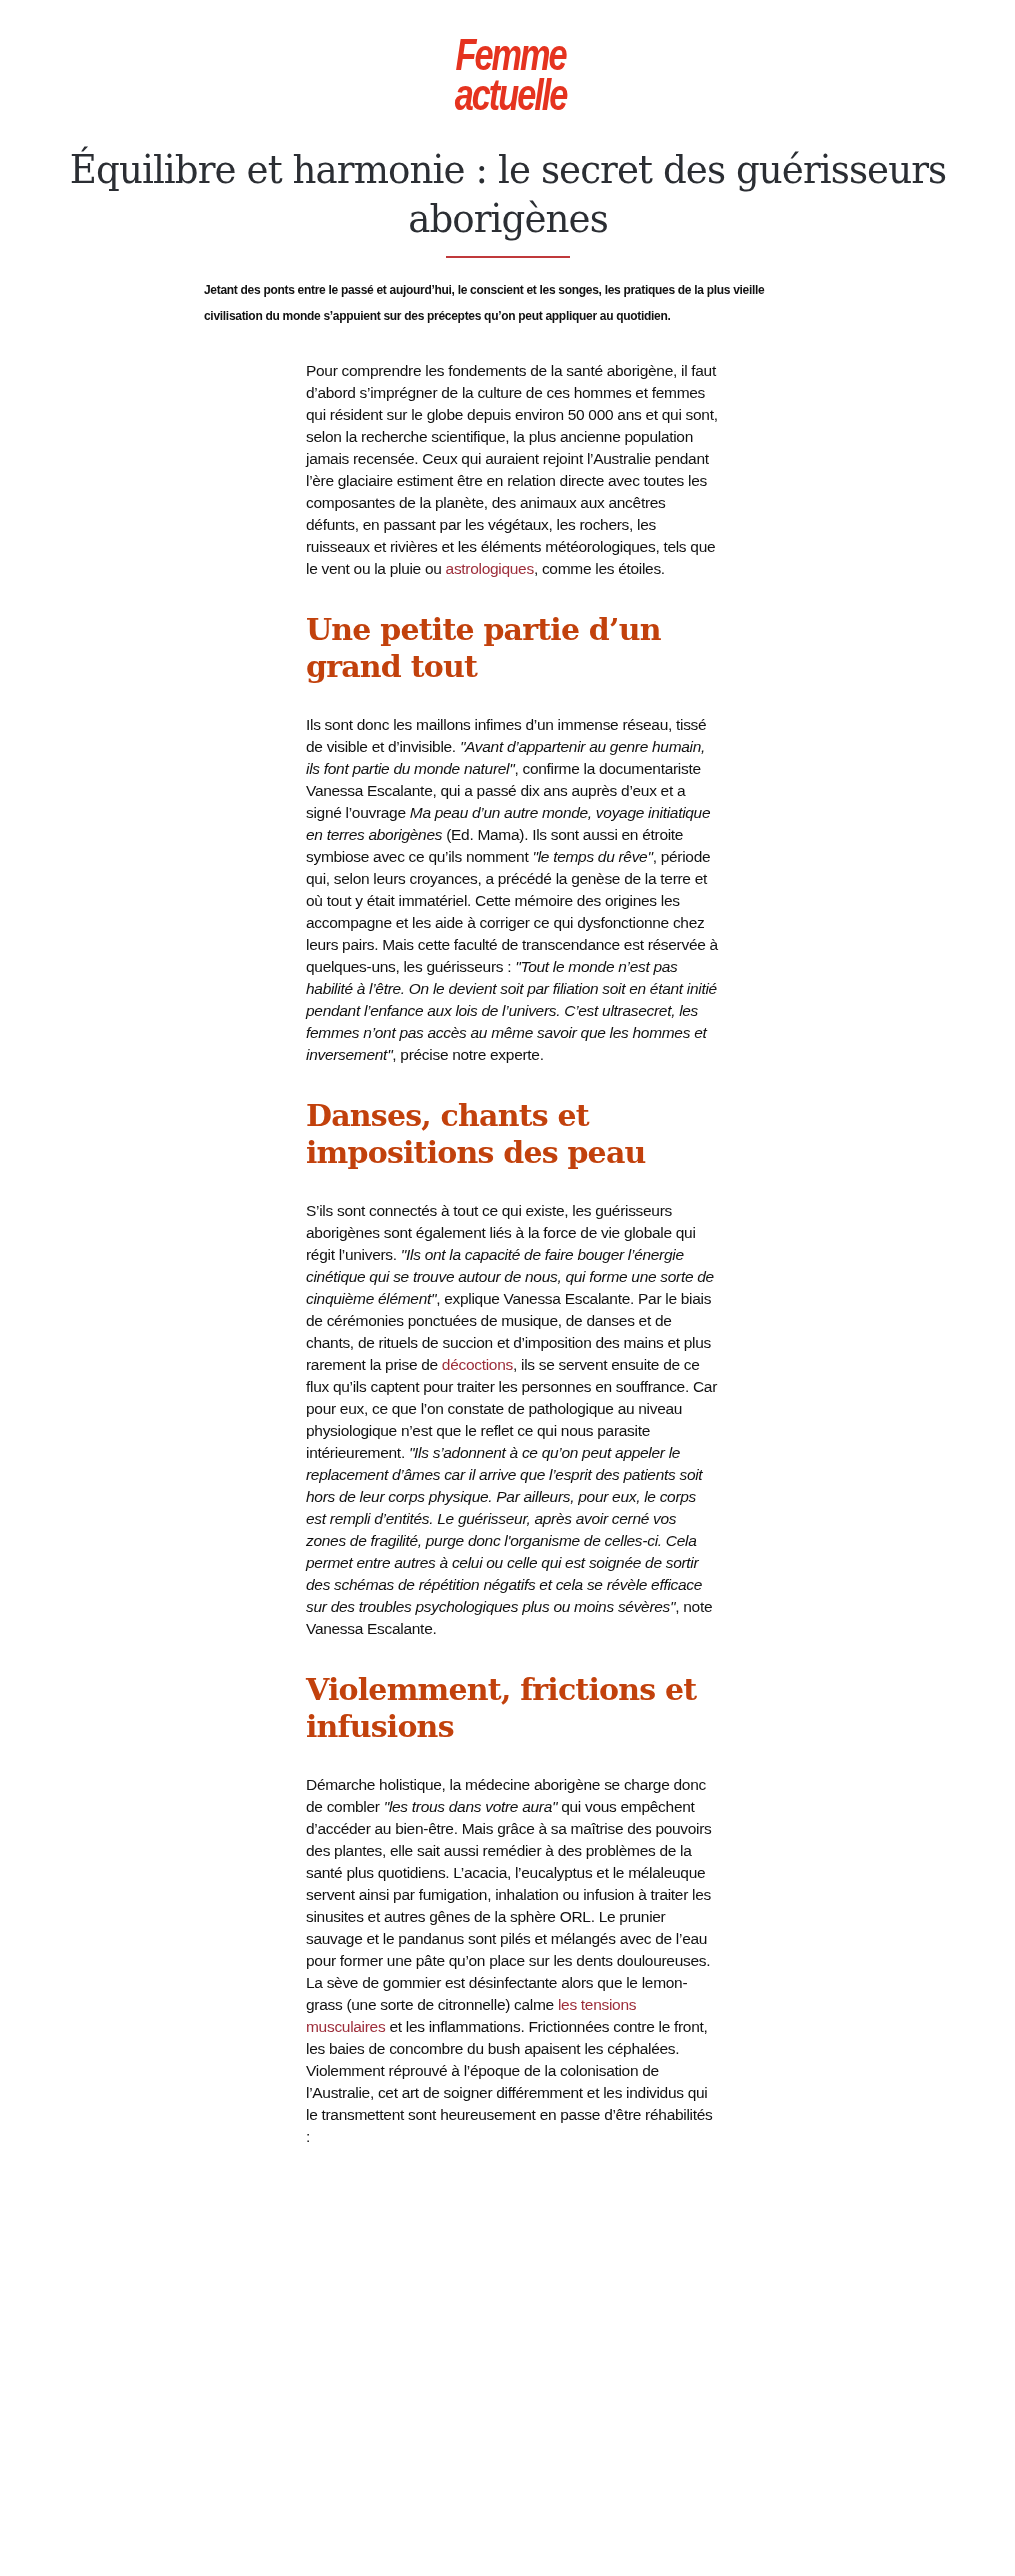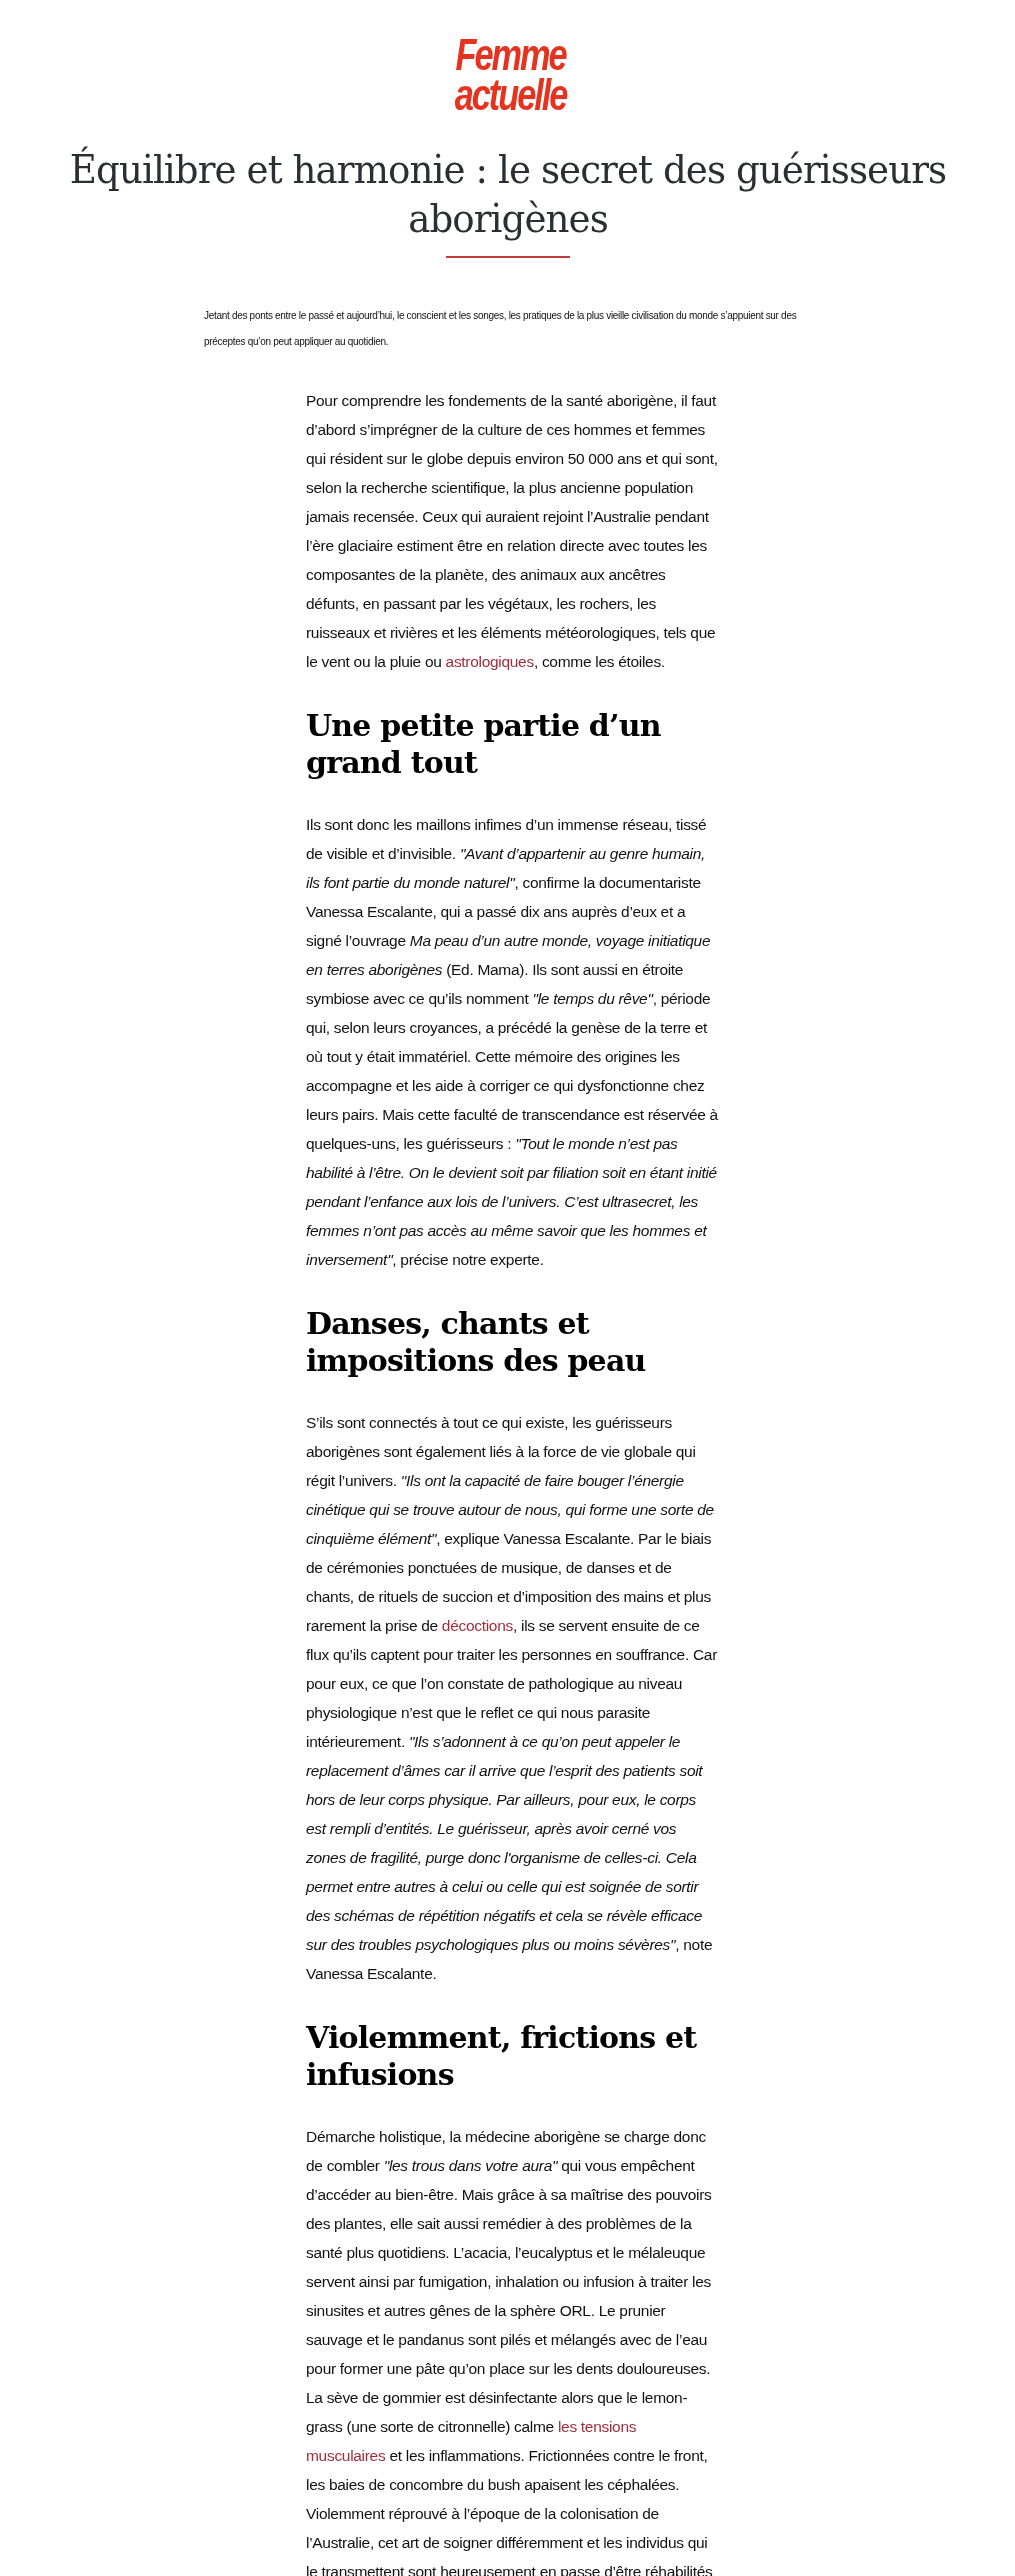--- a/index.html
+++ b/index.html
@@ -6,25 +6,25 @@
   body { width: 1016px; min-height: 3252px; color: #111111; font-family: "Liberation Sans", sans-serif; }
   .header { height: 129px; position: relative; padding-left: 48px; }
   .logo { position: absolute; left: 433px; top: 35px; width: 155px; text-align: center; color: #e5331f;
           font-family: "Liberation Sans", sans-serif; font-weight: 700; font-style: italic; font-size: 44px;
           line-height: 40px; letter-spacing: -2.6px; transform: scaleX(0.78); transform-origin: center; }
   .logo span { display: block; }
   .title { margin: 15.5px auto 0; width: 1010px; text-align: center; font-family: "DejaVu Serif", serif;
            font-weight: 400; font-size: 40px; line-height: 49px; color: #2b2e33; letter-spacing: -1px;
            transform: scaleX(0.93); transform-origin: center; }
   .title-bar { width: 124px; height: 2.1px; background: #c0393b; margin: 13.4px auto 0; }
-  .lead { width: 613px; margin: 45px 0 0 204px; font-weight: 400; font-size: 10px; line-height: 26px; color: #111; letter-spacing: -0.3px; }
+  .lead { width: 613px; margin: 19px 0 0 204px; font-weight: 700; font-size: 12px; line-height: 26px; color: #111; letter-spacing: -0.3px; }
   .article { width: 412px; margin: 31px 0 0 306px; }
-  .article p { margin: 0 0 20.6px 0; font-size: 15.5px; line-height: 29px; color: #111; letter-spacing: -0.3px; }
+  .article p { margin: 0 0 20.6px 0; font-size: 15.5px; line-height: 22px; color: #111; letter-spacing: -0.3px; }
   .article h2 { margin: 31px 0 29px 0; font-family: "DejaVu Serif", serif; font-weight: 700; font-size: 30px;
-                line-height: 37px; color: #000000; letter-spacing: -0.8px; }
+                line-height: 37px; color: #c2410c; letter-spacing: -0.8px; }
   .article a { color: #9d2d3a; text-decoration: none; }
   em { font-style: italic; }
 </style>
 </head>
 <body>
 
 <header class="header">
   <a class="logo" style="color: rgb(229, 51, 31);">
     <span>Femme</span>
     <span>actuelle</span>

